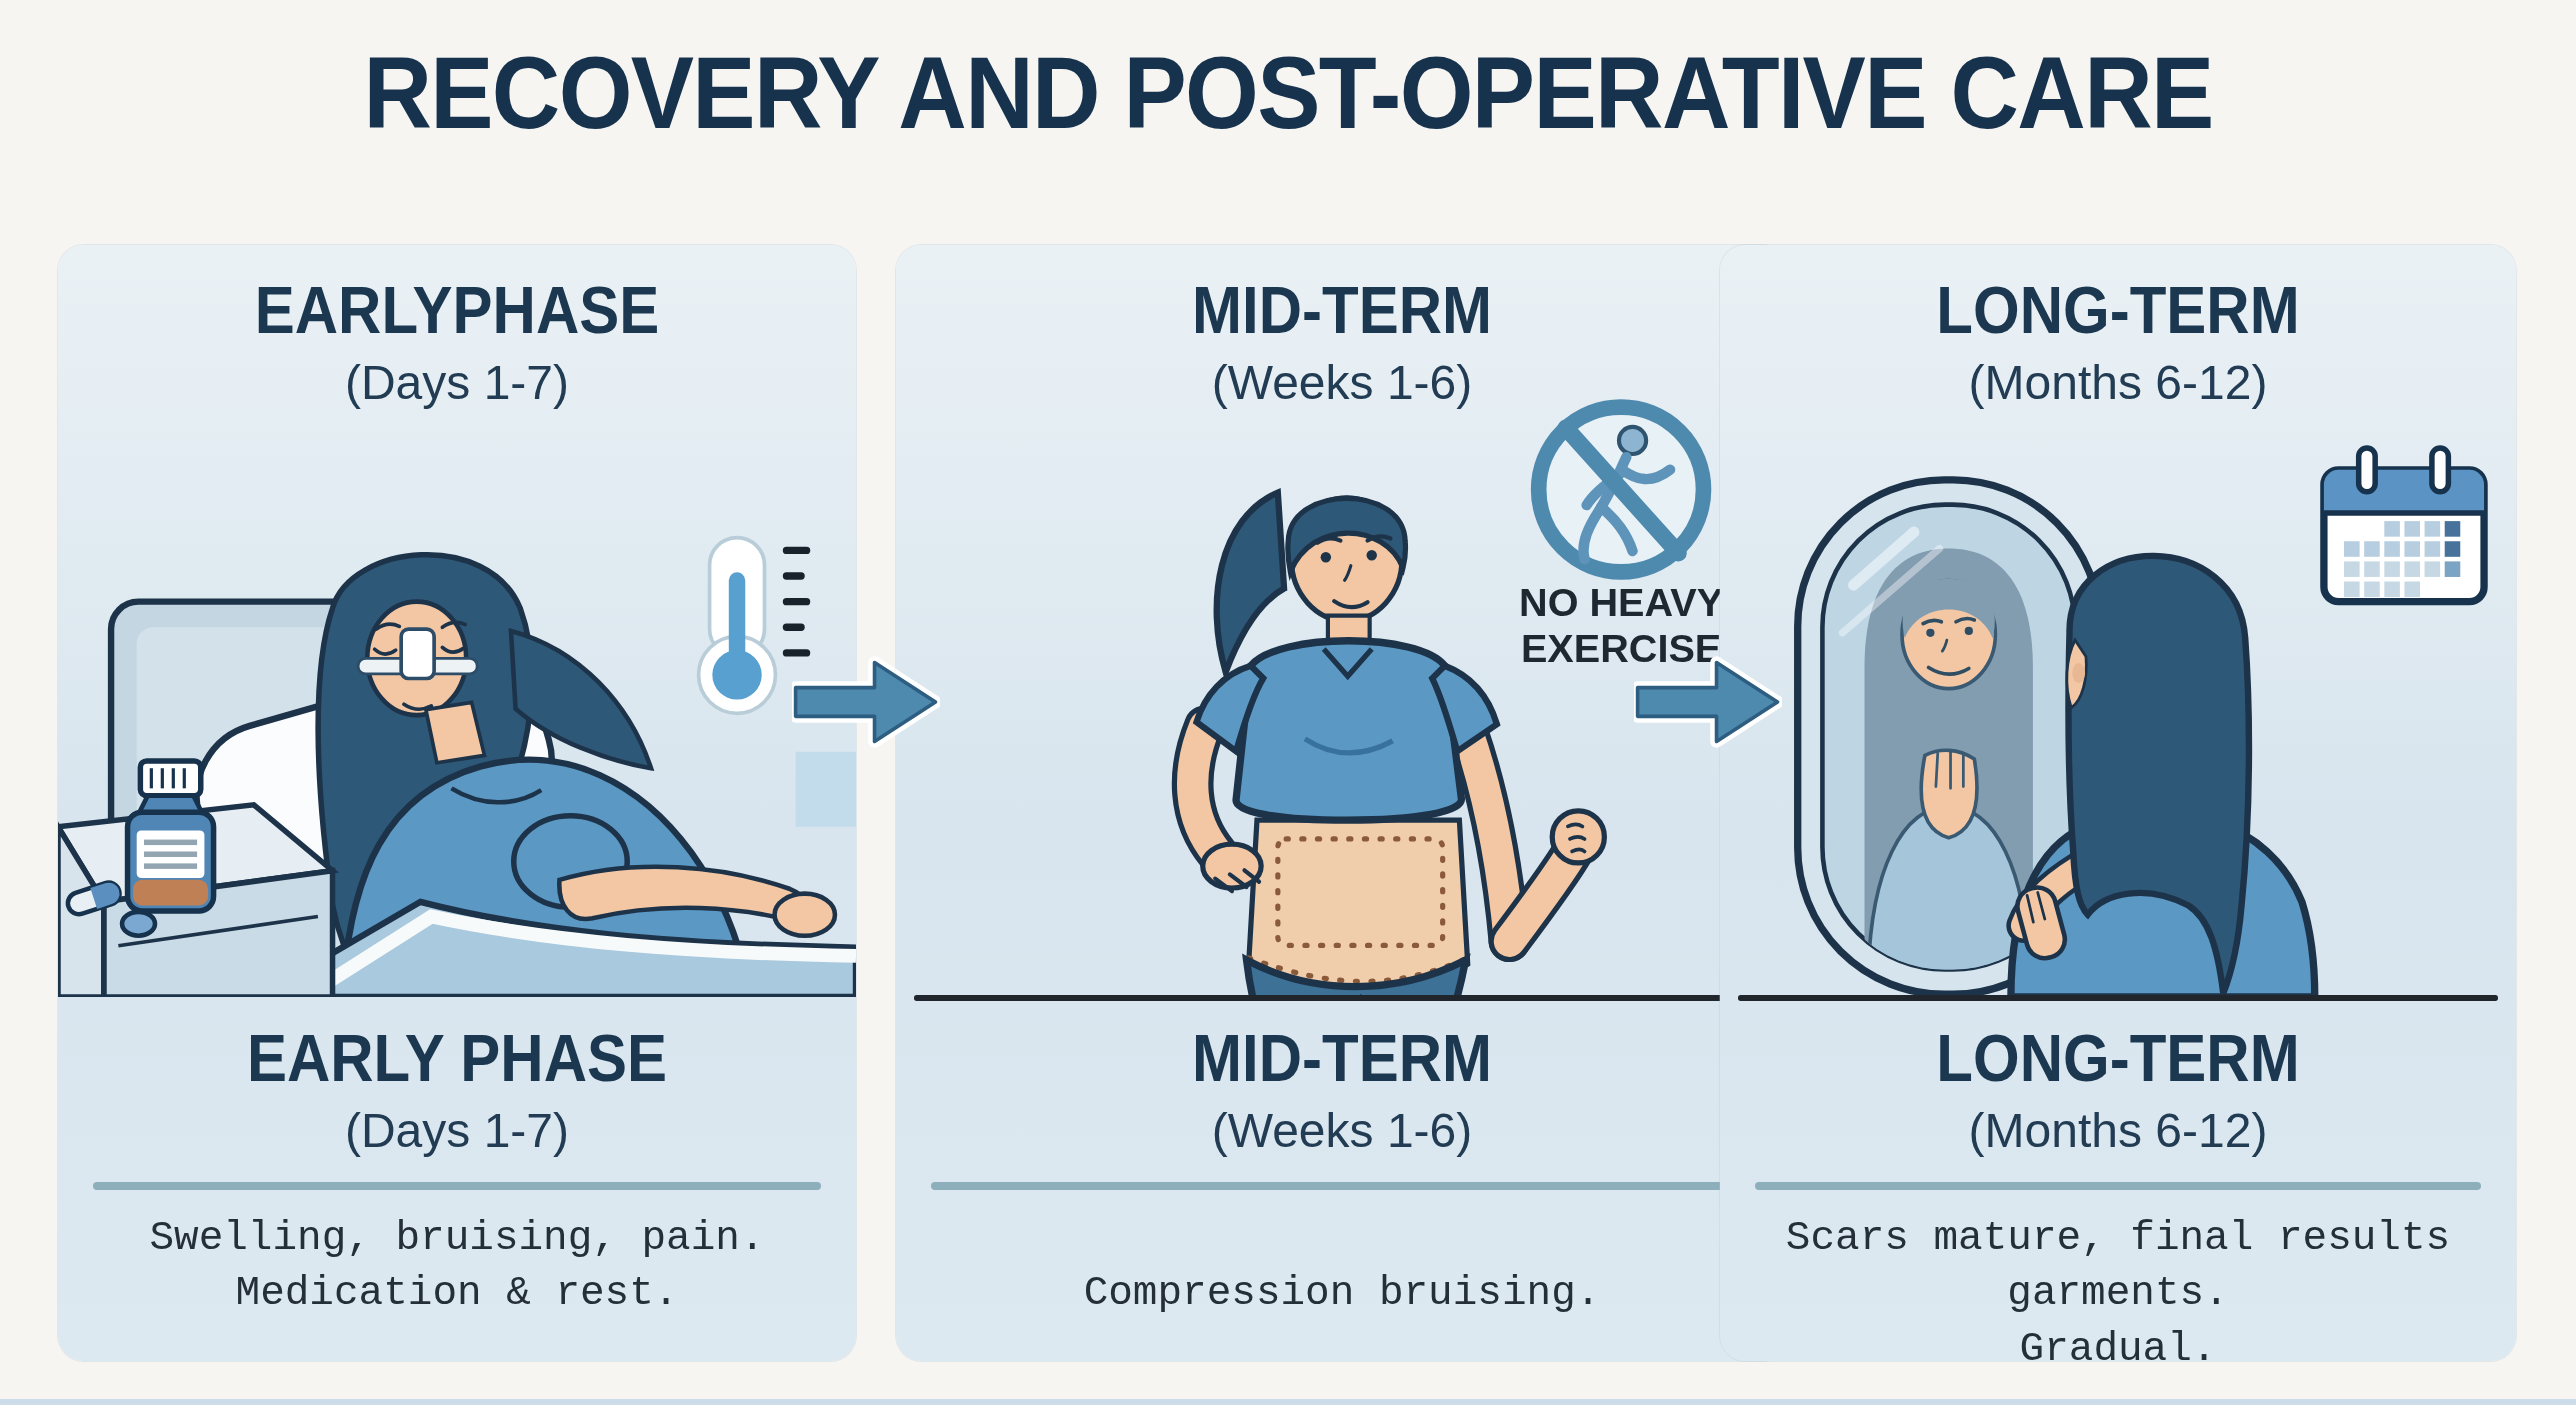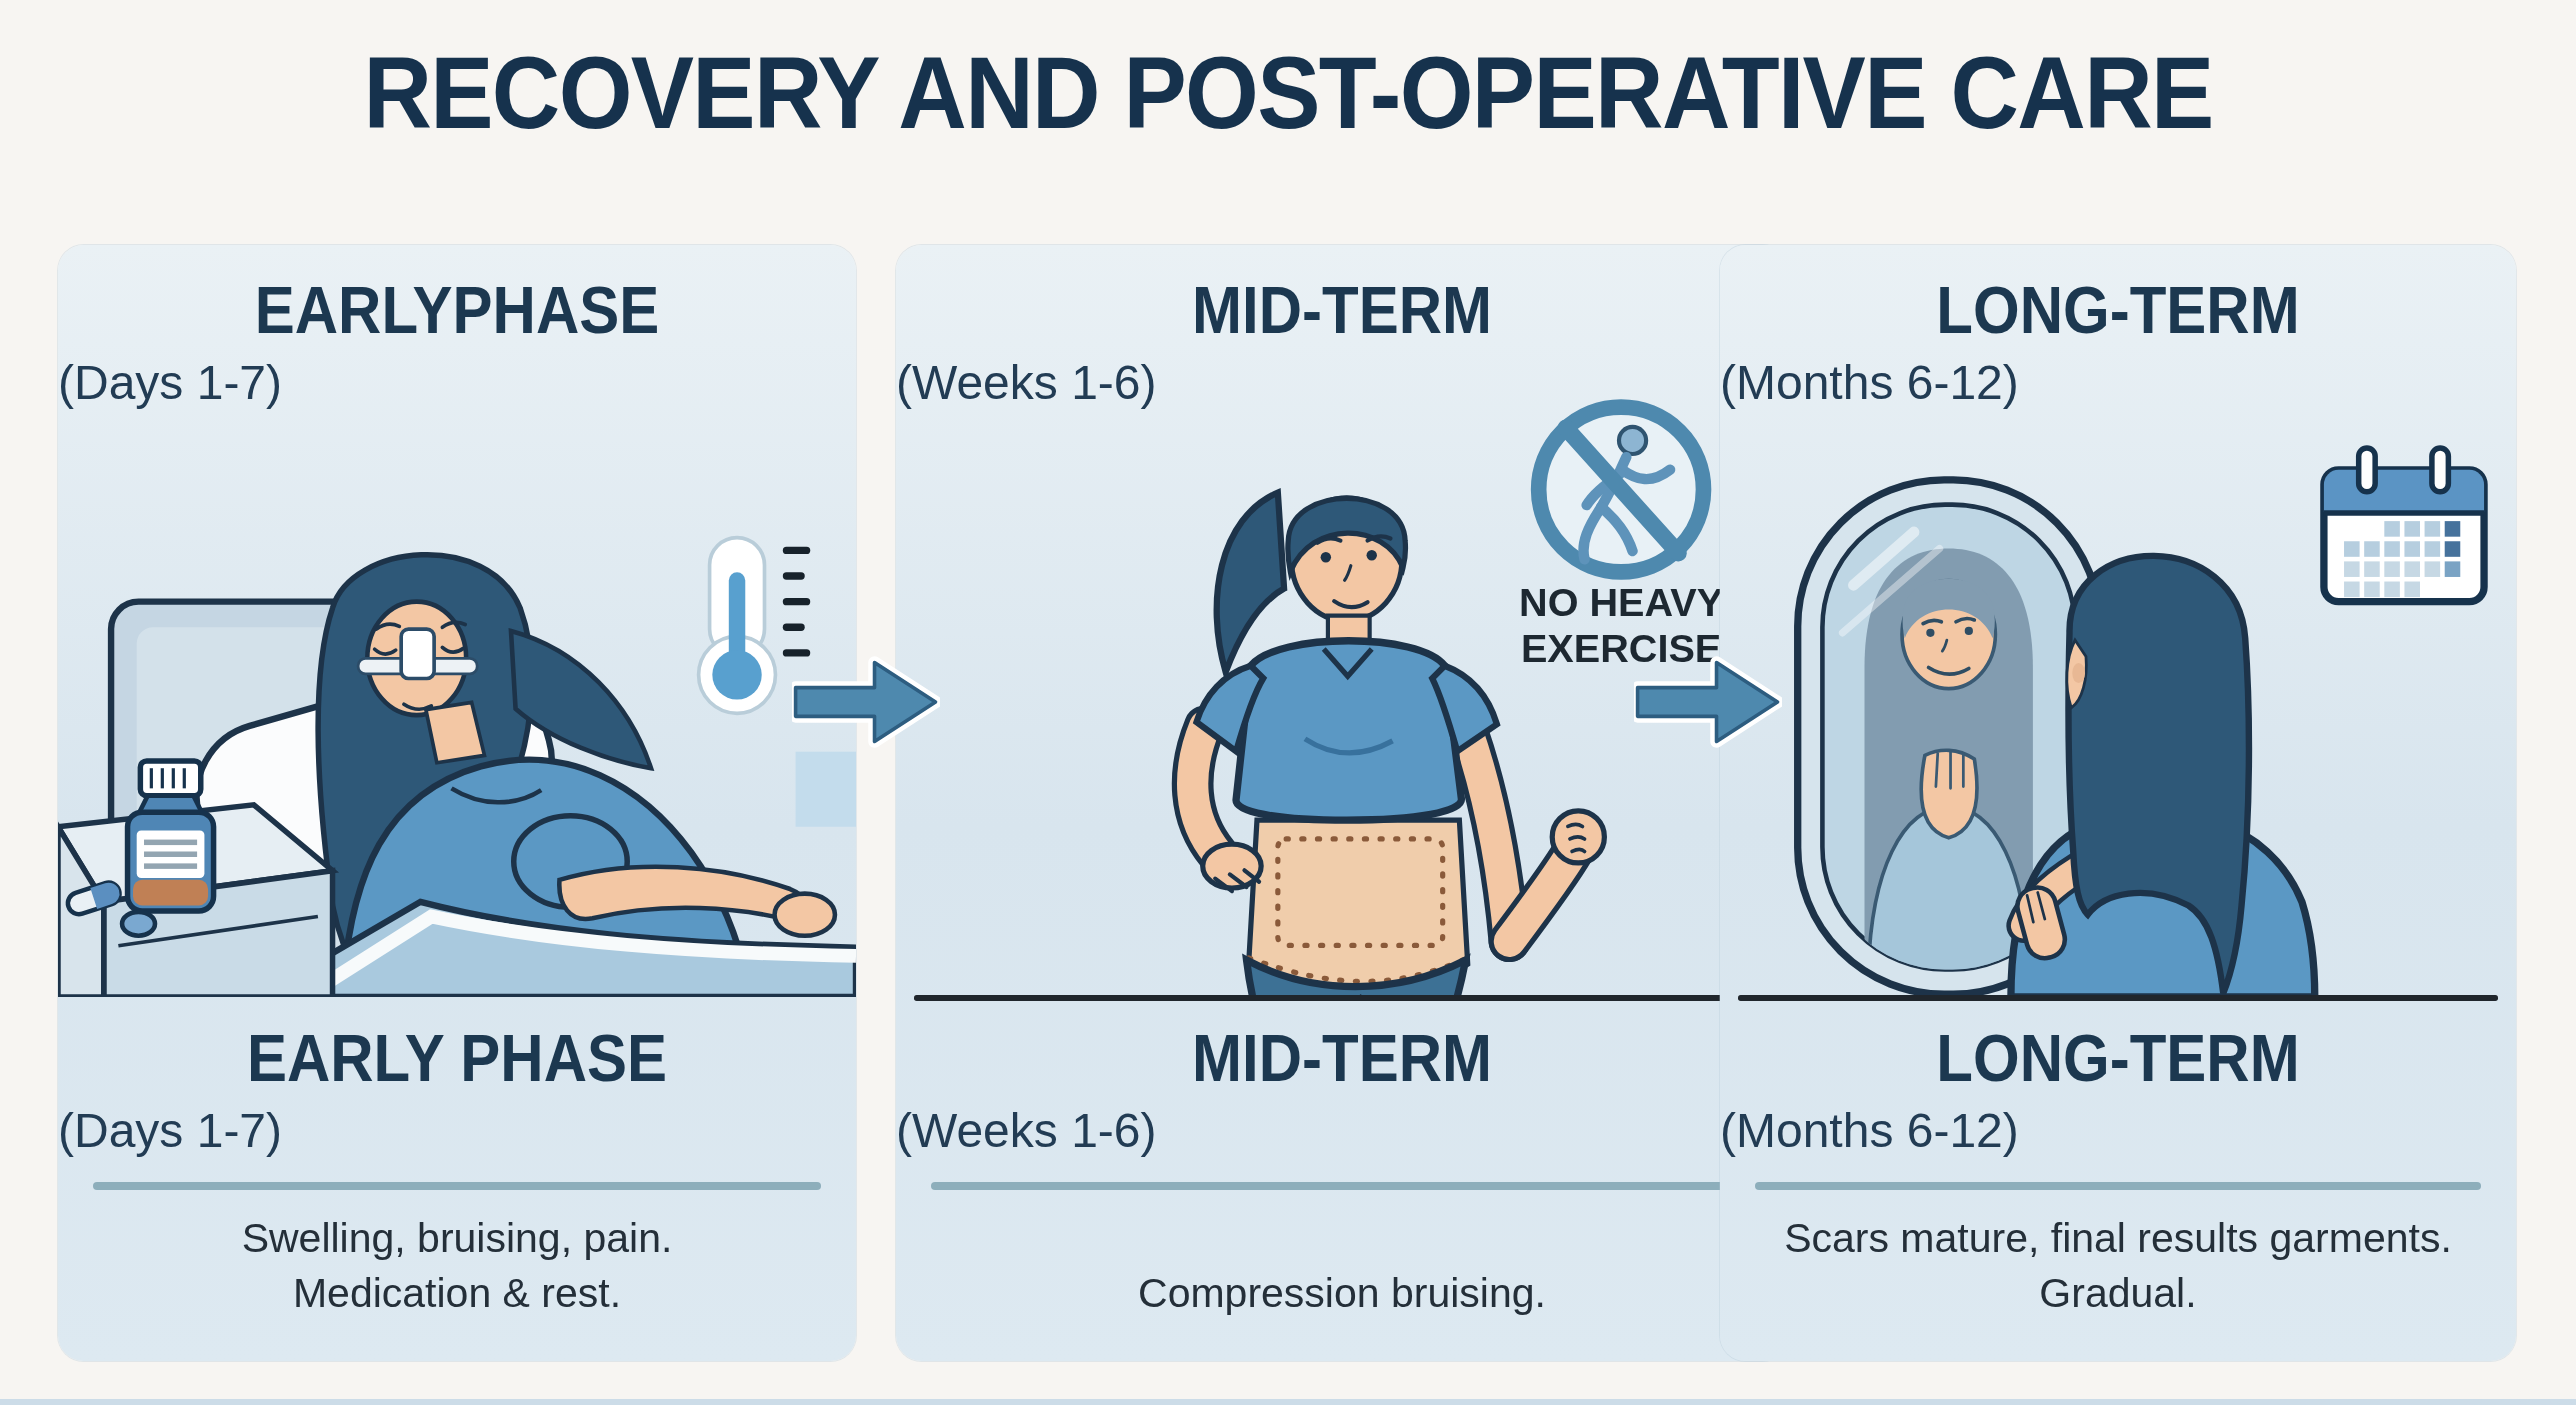--- a/index.html
+++ b/index.html
@@ -26,33 +26,33 @@
   }
   #panel-early{left:58px;width:798px;}
   #panel-mid{left:896px;width:892px;}
   #panel-long{left:1720px;width:796px;}
   .phase-top,.phase-bottom{
     position:absolute;width:100%;text-align:center;font-weight:700;
     font-size:60px;color:#1c3850;transform:scaleY(1.1);white-space:nowrap;
   }
   .phase-top{top:31px;}
   .range-top,.range-bottom{
-    position:absolute;width:100%;text-align:left;font-weight:500;
+    position:absolute;width:100%;text-align:center;font-weight:500;
     font-size:48px;color:#223c54;white-space:nowrap;
   }
   .range-top{top:110px;}
   .illus{position:absolute;top:148px;left:0;width:100%;height:604px;}
   .illus svg{display:block;width:100%;height:100%;}
   .dark-line{position:absolute;top:750px;left:18.3px;right:18.3px;height:5.5px;background:var(--line-dark);border-radius:2.7px;}
   .phase-bottom{top:779px;}
   .range-bottom{top:858px;}
   .divider{position:absolute;top:937px;left:35px;right:35px;height:8.2px;background:var(--divider-teal);border-radius:4.6px;opacity:.85;}
   .desc{
     position:absolute;top:966px;left:0;width:100%;text-align:center;
-    font-size:41px;line-height:1.35;color:var(--text-dark);font-weight:400;
+    font-size:41px;line-height:1.35;color:var(--text-dark);font-weight:400;font-family:Liberation Mono, monospace;
   }
   .arrow{position:absolute;width:148px;height:102px;}
   #arrow-1{left:792px;top:651px;}
   #arrow-2{left:1634px;top:651px;}
   .badge-text{font-family:"Liberation Sans",sans-serif;font-weight:700;font-size:38px;fill:#1d2831;}
   .bottom-strip{position:absolute;left:0;right:0;bottom:0;height:6.4px;background:#ccdce8;}
 </style>
 </head>
 <body>
 

